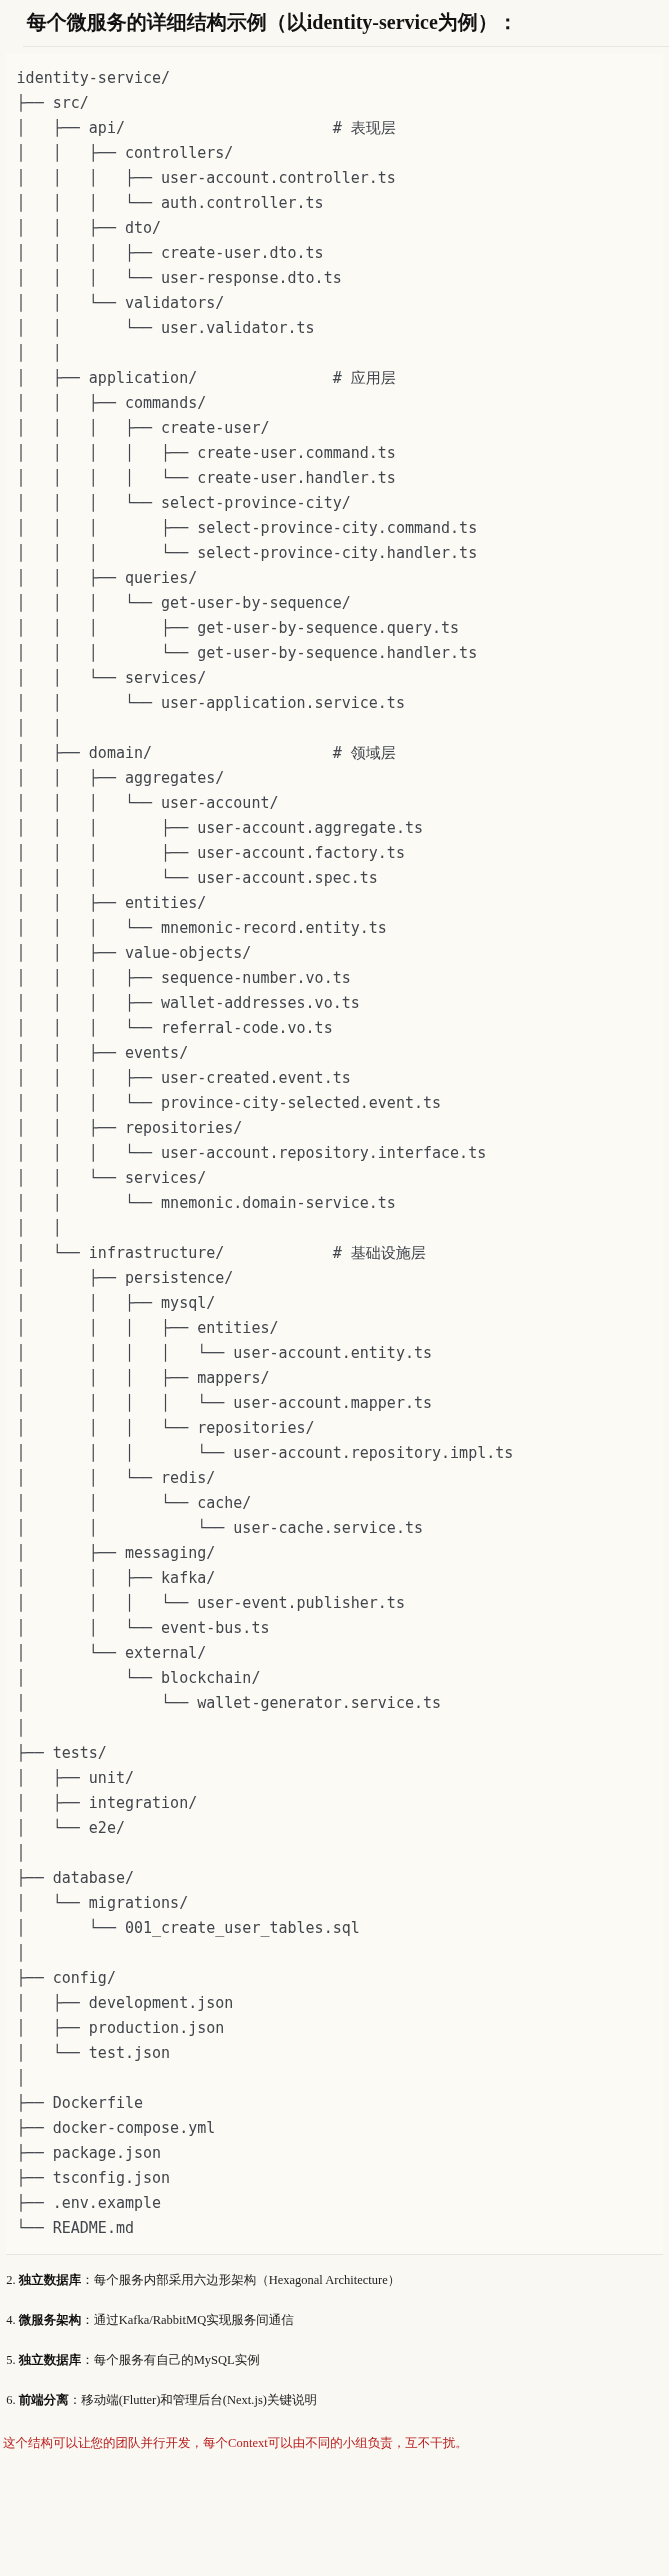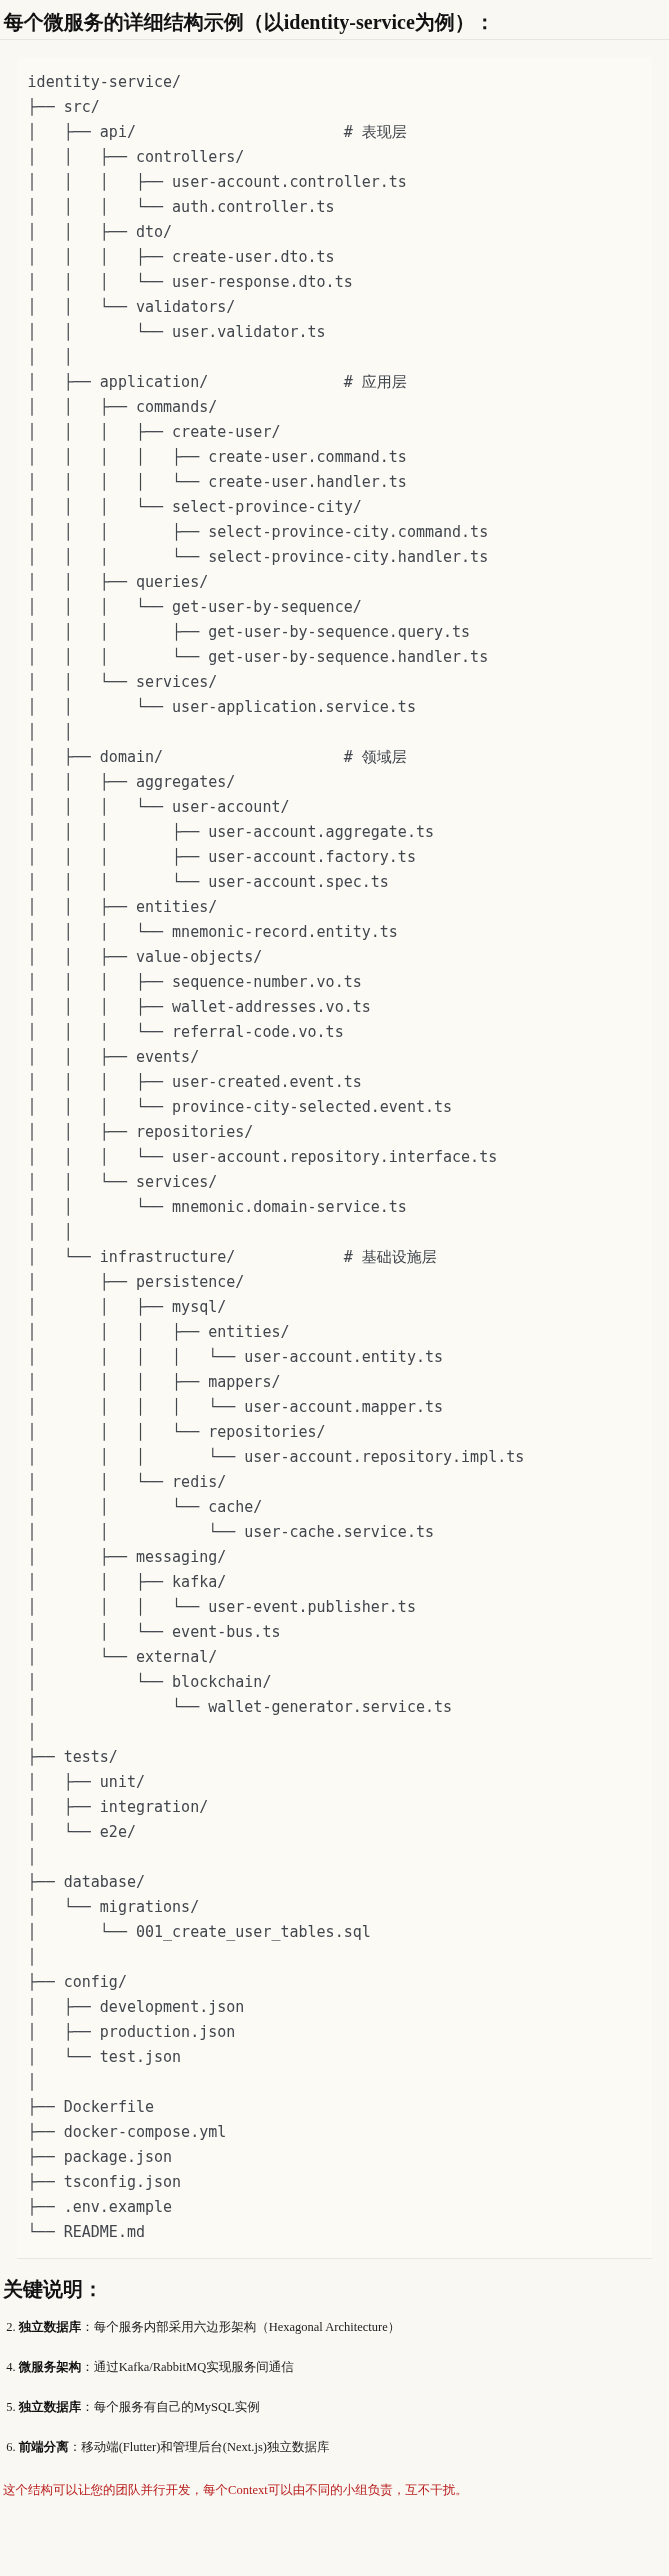--- a/index.html
+++ b/index.html
@@ -10,35 +10,36 @@
     width: 669px;
     height: 2576px;
     overflow: hidden;
     box-sizing: border-box;
     background: #f9f8f3;
     color: #1a1a1a;
     font-family: "Liberation Serif", serif;
   }
   .doc-header {
     box-sizing: border-box;
-    height: 40px;
+    height: 47px;
     padding: 8.1px 6.3px 0 3.8px;
     border-bottom: 0.6px solid #e8e6e0;
+    margin-left: 23px;
   }
   .doc-header h1 {
     margin: 0;
     font-size: 20px;
     line-height: 29px;
     font-weight: 700;
     color: #121212;
     white-space: nowrap;
   }
   pre.tree {
     box-sizing: border-box;
-    margin: 17px;
+    margin: 6px;
     padding: 13px 10px 12.5px 10.6px;
     border-bottom: 0.6px solid #e8e6e0;
     background: #fbfaf5;
     font-family: "DejaVu Sans Mono", monospace;
     font-size: 15px;
     line-height: 25px;
     color: #41454c;
     white-space: pre;
     overflow: hidden;
   }
@@ -168,34 +169,33 @@
 │   └── test.json
 │
 ├── Dockerfile
 ├── docker-compose.yml
 ├── package.json
 ├── tsconfig.json
 ├── .env.example
 └── README.md</pre>
 
   <section class="notes">
-    <h2>关键说明：</h2>
 
     <ol class="note-list">
       <li>
         <span>2. </span><strong>独立数据库</strong><span>：</span><span>每个服务内部采用六边形架构（Hexagonal Architecture）</span>
       </li>
       <li>
         <span>4. </span><strong>微服务架构</strong><span>：</span><span>通过Kafka/RabbitMQ实现服务间通信</span>
       </li>
       <li>
         <span>5. </span><strong>独立数据库</strong><span>：</span><span>每个服务有自己的MySQL实例</span>
       </li>
       <li>
-        <span>6. </span><strong>前端分离</strong><span>：</span><span>移动端(Flutter)和管理后台(Next.js)独立数据库</span>
+        <span>6. </span><strong>前端分离</strong><span>：</span><span>移动端(Flutter)和管理后台(Next.js)关键说明</span>
       </li>
     </ol>
 
     <p class="closing">这个结构可以让您的团队并行开发，每个Context可以由不同的小组负责，互不干扰。</p>
   </section>
 
 </div>
 
 
 </body></html>

